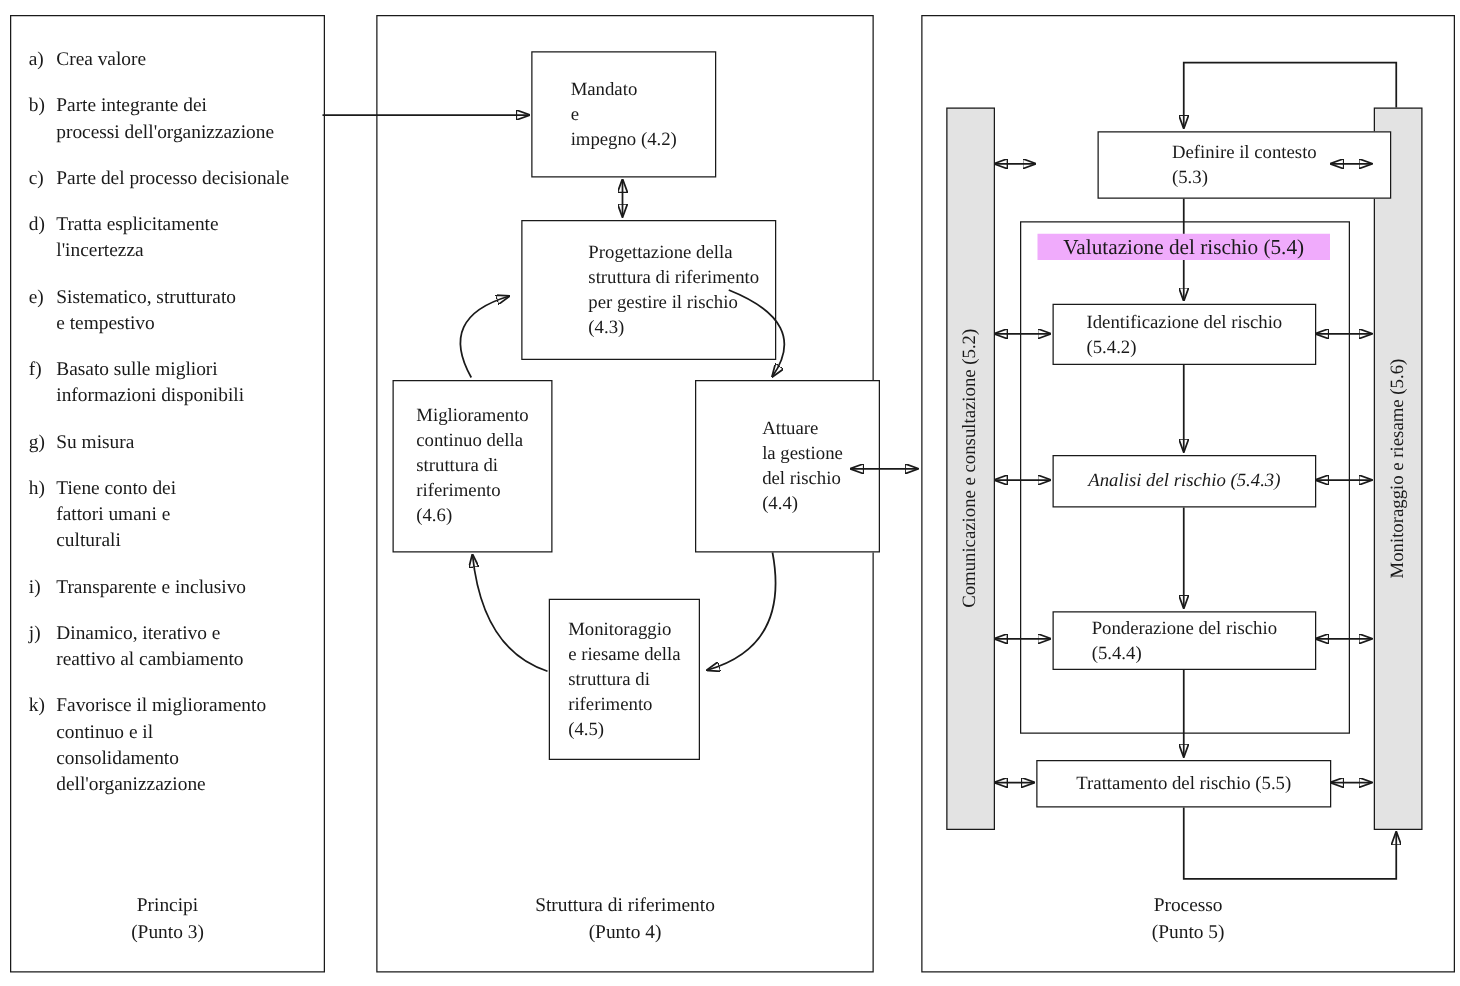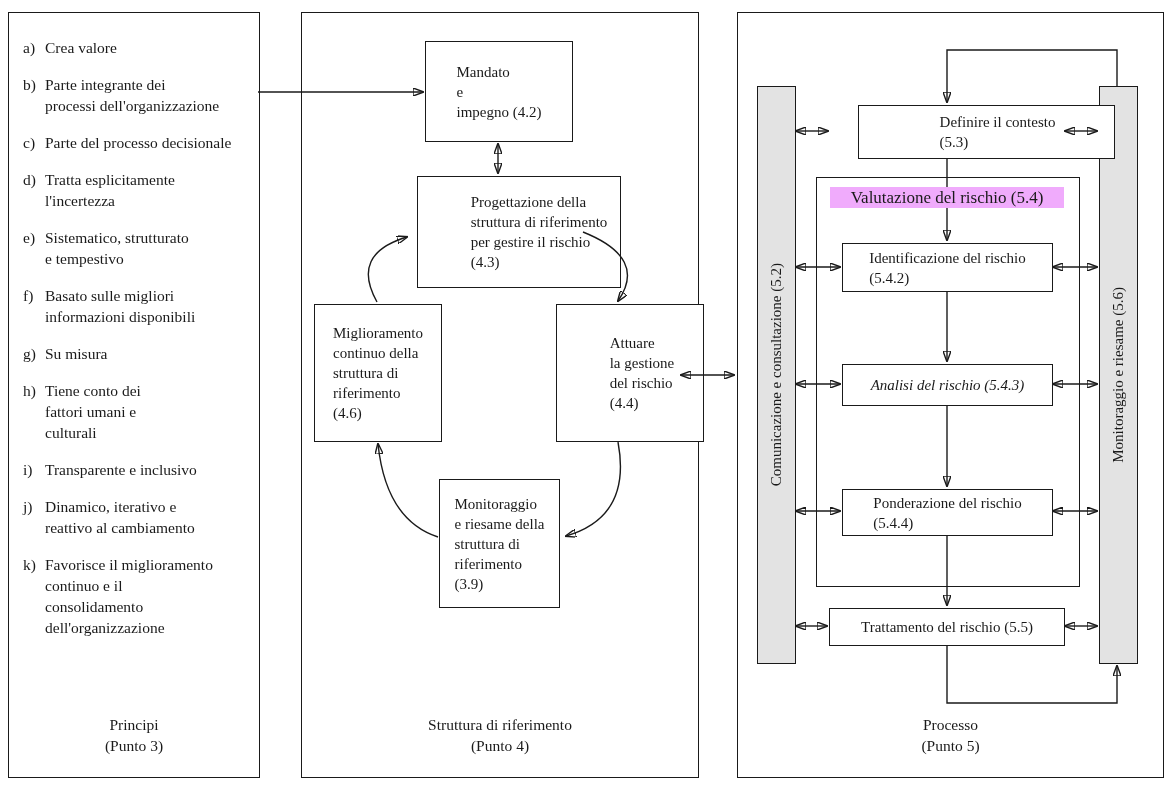--- a/index.html
+++ b/index.html
@@ -118,37 +118,37 @@
 riferimento
 (4.6)</div>
   <div class="box" style="left:556px; top:304px; width:122px; height:136px;padding-left:24px;">Attuare
 la gestione
 del rischio
 (4.4)</div>
   <div class="box" style="left:439px; top:479px; width:119px; height:127px;">Monitoraggio
 e riesame della
 struttura di
 riferimento
-(3.9)</div>
+(4.5)</div>
 
   <div class="panel" style="left:737px; top:12px; width:425px; height:764px;">
     <div class="panel-caption">Processo
 (Punto 5)</div>
   </div>
 
   <div class="container-box" style="left:816px; top:177px; width:262px; height:408px;"></div>
 
   <div class="vbar" style="left:757px; top:86px; width:37px; height:576px;">
     <span>Comunicazione e consultazione (5.2)</span>
   </div>
   <div class="vbar" style="left:1099px; top:86px; width:37px; height:576px;">
     <span>Monitoraggio e riesame (5.6)</span>
   </div>
 
-  <div class="box" style="left:858px; top:105px; width:233px; height:52px;padding-left:22px;">Definire il contesto
+  <div class="box" style="left:878px; top:105px; width:233px; height:52px;">Definire il contesto
 (5.3)</div>
   <div class="float-label" style="left:830px; top:187px; width:234px;">Valutazione del rischio (5.4)</div>
   <div class="box" style="left:842px; top:243px; width:209px; height:47px;">Identificazione del rischio
 (5.4.2)</div>
   <div class="box" style="left:842px; top:364px; width:209px; height:40px;font-style:italic;">Analisi del rischio (5.4.3)</div>
   <div class="box" style="left:842px; top:489px; width:209px; height:45px;font-family:Liberation Serif, serif;">Ponderazione del rischio
 (5.4.4)</div>
   <div class="box" style="left:829px; top:608px; width:234px; height:36px;">Trattamento del rischio (5.5)</div>
 
   <svg class="overlay" width="1168" height="789" viewBox="0 0 1168 789">

